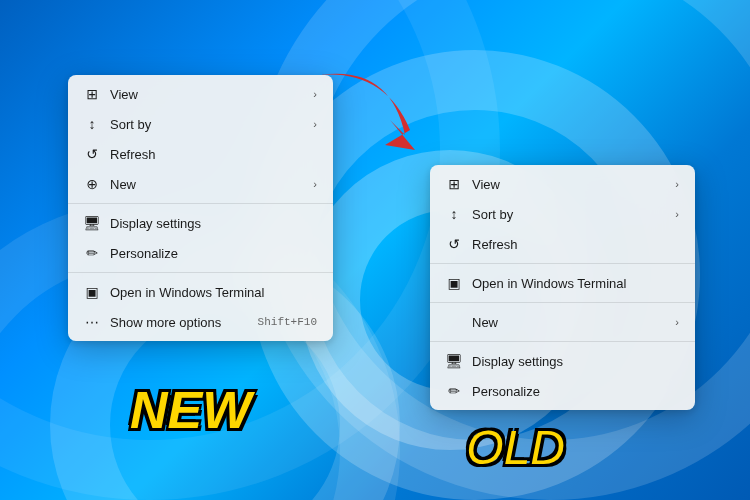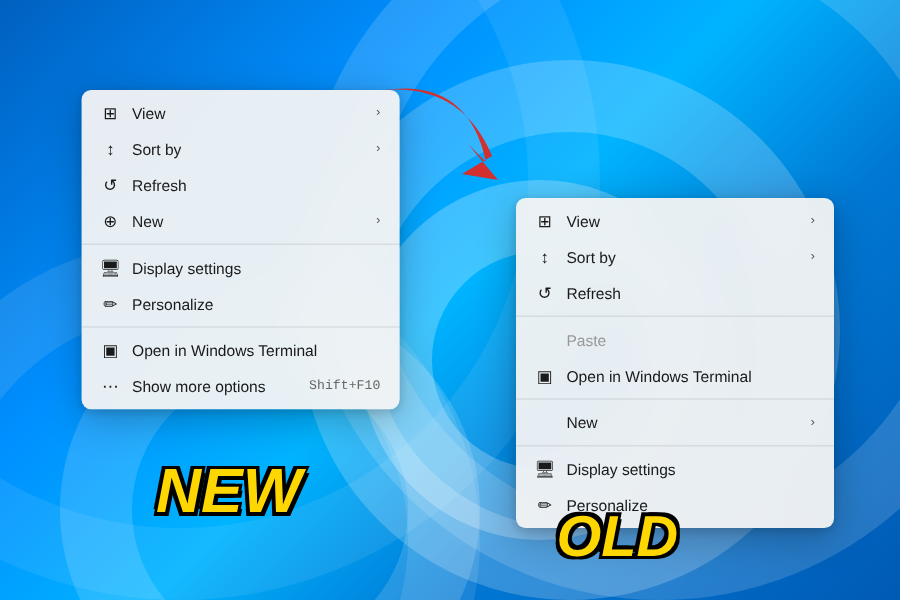--- a/index.html
+++ b/index.html
@@ -121,21 +121,21 @@
       text-shadow: -3px -3px 0 #000, 3px -3px 0 #000, -3px 3px 0 #000, 3px 3px 0 #000;
       z-index: 10;
     }
 
     
     .label-old {
       position: absolute;
       bottom: 25px;
       right: 185px;
       font-size: 48px;
-      font-weight: 700;
+      font-weight: 400;
       font-style: italic;
       color: #FFD700;
       text-shadow: -3px -3px 0 #000, 3px -3px 0 #000, -3px 3px 0 #000, 3px 3px 0 #000;
       z-index: 10;
     }
 
     
     .arrow-indicator {
       position: absolute;
       top: 55px;
@@ -231,24 +231,20 @@
     <div class="ctx-item">
       <span class="ctx-icon">↕</span>
       <span>Sort by</span>
       <span class="arrow">›</span>
     </div>
     <div class="ctx-item">
       <span class="ctx-icon">↺</span>
       <span>Refresh</span>
     </div>
     <div class="ctx-separator"></div>
-    <div class="ctx-item disabled">
-      <span class="ctx-icon"></span>
-      <span>Paste</span>
-    </div>
     <div class="ctx-item">
       <span class="ctx-icon">▣</span>
       <span>Open in Windows Terminal</span>
     </div>
     <div class="ctx-separator"></div>
     <div class="ctx-item">
       <span class="ctx-icon"></span>
       <span>New</span>
       <span class="arrow">›</span>
     </div>

